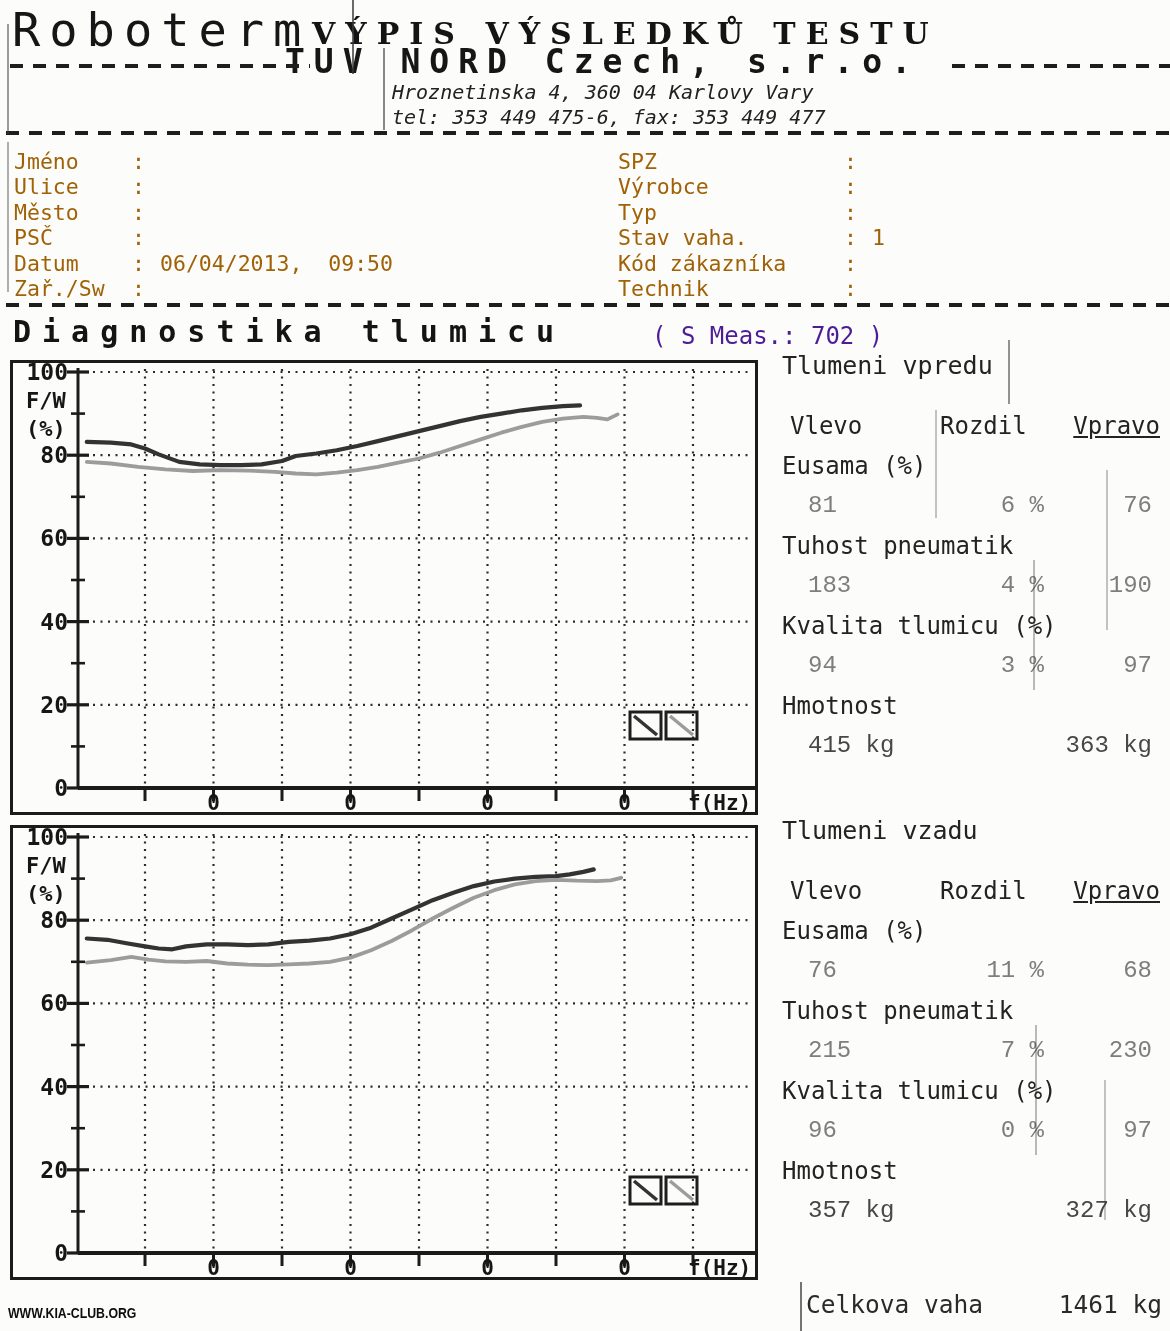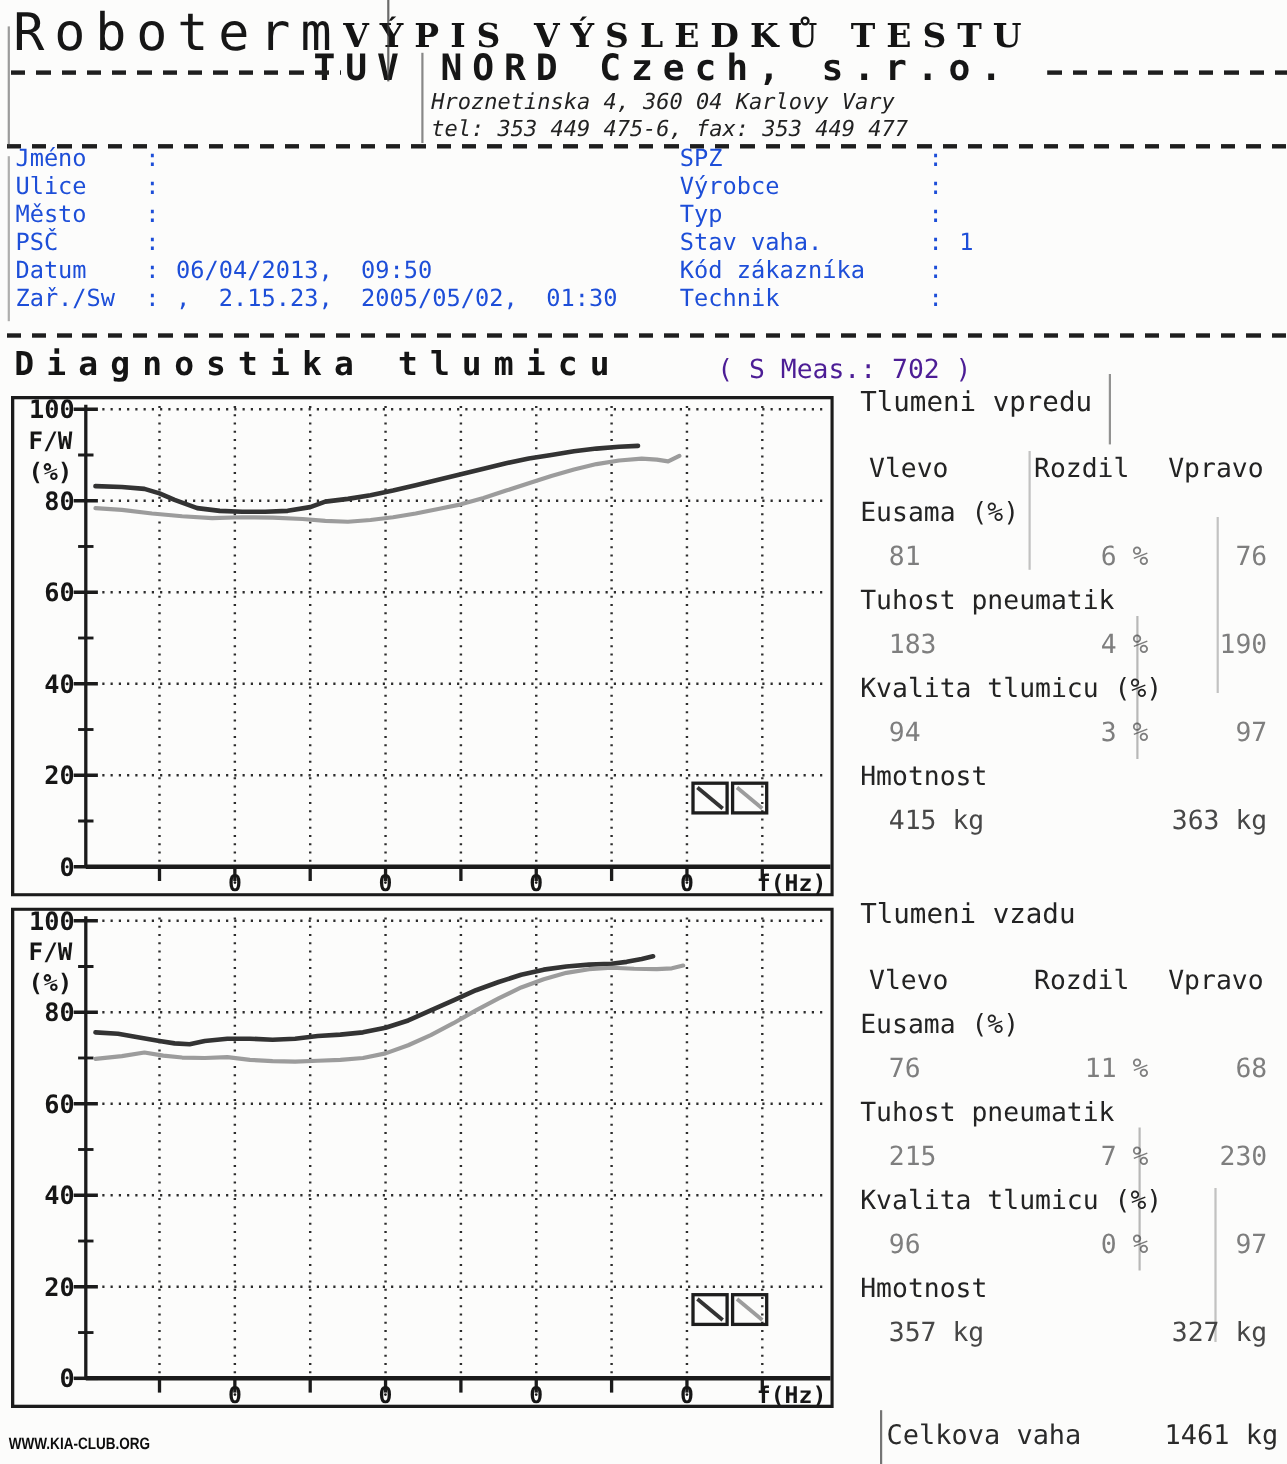--- a/index.html
+++ b/index.html
@@ -13,21 +13,21 @@
   .dashes{position:absolute;height:4px;
     background:repeating-linear-gradient(90deg,#1e1e1e 0 13px,transparent 13px 23px);}
   
   .logo{left:12px;top:2px;font-size:47px;letter-spacing:9px;color:#161616;}
   .doc-title{left:312px;top:16px;font-family:"DejaVu Serif","Liberation Serif",serif;
     font-weight:bold;font-size:30px;letter-spacing:10px;color:#141414;}
   .company{left:285px;top:42px;font-weight:bold;font-size:33px;letter-spacing:9px;color:#161616;}
   .addr{left:392px;top:80px;font-style:italic;font-size:20px;color:#222;}
   .phone{left:392px;top:105px;font-style:italic;font-size:20px;color:#222;}
   
-  .info-col{position:absolute;top:132px;font-size:21.5px;line-height:25.4px;color:#1d4ed8;}
+  .info-col{position:absolute;top:149px;font-size:21.5px;line-height:25.4px;color:#a16207;}
   #info-left{left:14px;}
   #info-right{left:618px;}
   .irow{display:flex;white-space:pre;}
   #info-left .ilab{width:118px;}
   #info-right .ilab{width:226px;}
   .icol{width:28px;}
   
   .sec-title{left:13px;top:314px;font-size:30px;font-weight:bold;letter-spacing:11px;color:#141414;}
   .sec-meas{left:652px;top:322px;font-size:24px;color:#4c1d95;}
   
@@ -38,22 +38,22 @@
   
   .panel{position:absolute;left:782px;width:388px;font-size:24px;color:#232323;}
   #panel-0{top:346px;}
   #panel-1{top:811px;}
   .prow,.plabel,.ptitle,.phead{height:40px;line-height:40px;white-space:pre;}
   .ptitle{font-size:25px;}
   .pspacer{height:20px;}
   .phead{display:flex;}
   .ph1{padding-left:8px;width:150px;}
   .ph2{width:122px;}
-  .ph3{flex:1;padding-right:10px;}
-  .prow{display:flex;}
+  .ph3{flex:1;text-align:right;padding-right:10px;text-decoration:underline;}
+  .prow{display:flex;font-family:Liberation Mono, monospace;}
   .pv1{padding-left:26px;width:104px;}
   .pv2{width:132px;text-align:right;}
   .pv3{flex:1;text-align:right;padding-right:18px;}
   .val-gray .pv1,.val-gray .pv2,.val-gray .pv3{color:#7e7e7e;}
   .val-dark .pv1,.val-dark .pv3{color:#474747;}
   
   .footer{left:806px;top:1290px;width:356px;display:flex;justify-content:space-between;
     font-size:24.5px;color:#2a2a2a;white-space:pre;}
   .watermark{left:8px;top:1304px;font-family:"Liberation Sans","DejaVu Sans",sans-serif;
     font-weight:bold;font-size:15px;color:#0d0d0d;transform:scale(0.82,1);transform-origin:left center;}
@@ -73,21 +73,21 @@
 <div class="dashes" style="left:952px;top:64px;width:218px;"></div>
 <div class="dashes" style="left:6px;top:131px;width:1164px;"></div>
 <div class="dashes" style="left:6px;top:303px;width:1164px;"></div>
 
 <div class="info-col" id="info-left">
   <div class="irow"><span class="ilab">Jméno</span><span class="icol">:</span><span class="ival"></span></div>
   <div class="irow"><span class="ilab">Ulice</span><span class="icol">:</span><span class="ival"></span></div>
   <div class="irow"><span class="ilab">Město</span><span class="icol">:</span><span class="ival"></span></div>
   <div class="irow"><span class="ilab">PSČ</span><span class="icol">:</span><span class="ival"></span></div>
   <div class="irow"><span class="ilab">Datum</span><span class="icol">:</span><span class="ival">06/04/2013,  09:50</span></div>
-  <div class="irow"><span class="ilab">Zař./Sw</span><span class="icol">:</span><span class="ival">,  2.15.23,  2005/05/02,  01:30</span></div>
+  <div class="irow"><span class="ilab">Zař./Sw</span><span class="icol">:</span></div>
 </div>
 
 <div class="info-col" id="info-right">
   <div class="irow"><span class="ilab">SPZ</span><span class="icol">:</span><span class="ival"></span></div>
   <div class="irow"><span class="ilab">Výrobce</span><span class="icol">:</span><span class="ival"></span></div>
   <div class="irow"><span class="ilab">Typ</span><span class="icol">:</span><span class="ival"></span></div>
   <div class="irow"><span class="ilab">Stav vaha.</span><span class="icol">:</span><span class="ival">1</span></div>
   <div class="irow"><span class="ilab">Kód zákazníka</span><span class="icol">:</span><span class="ival"></span></div>
   <div class="irow"><span class="ilab">Technik</span><span class="icol">:</span><span class="ival"></span></div>
 </div>

